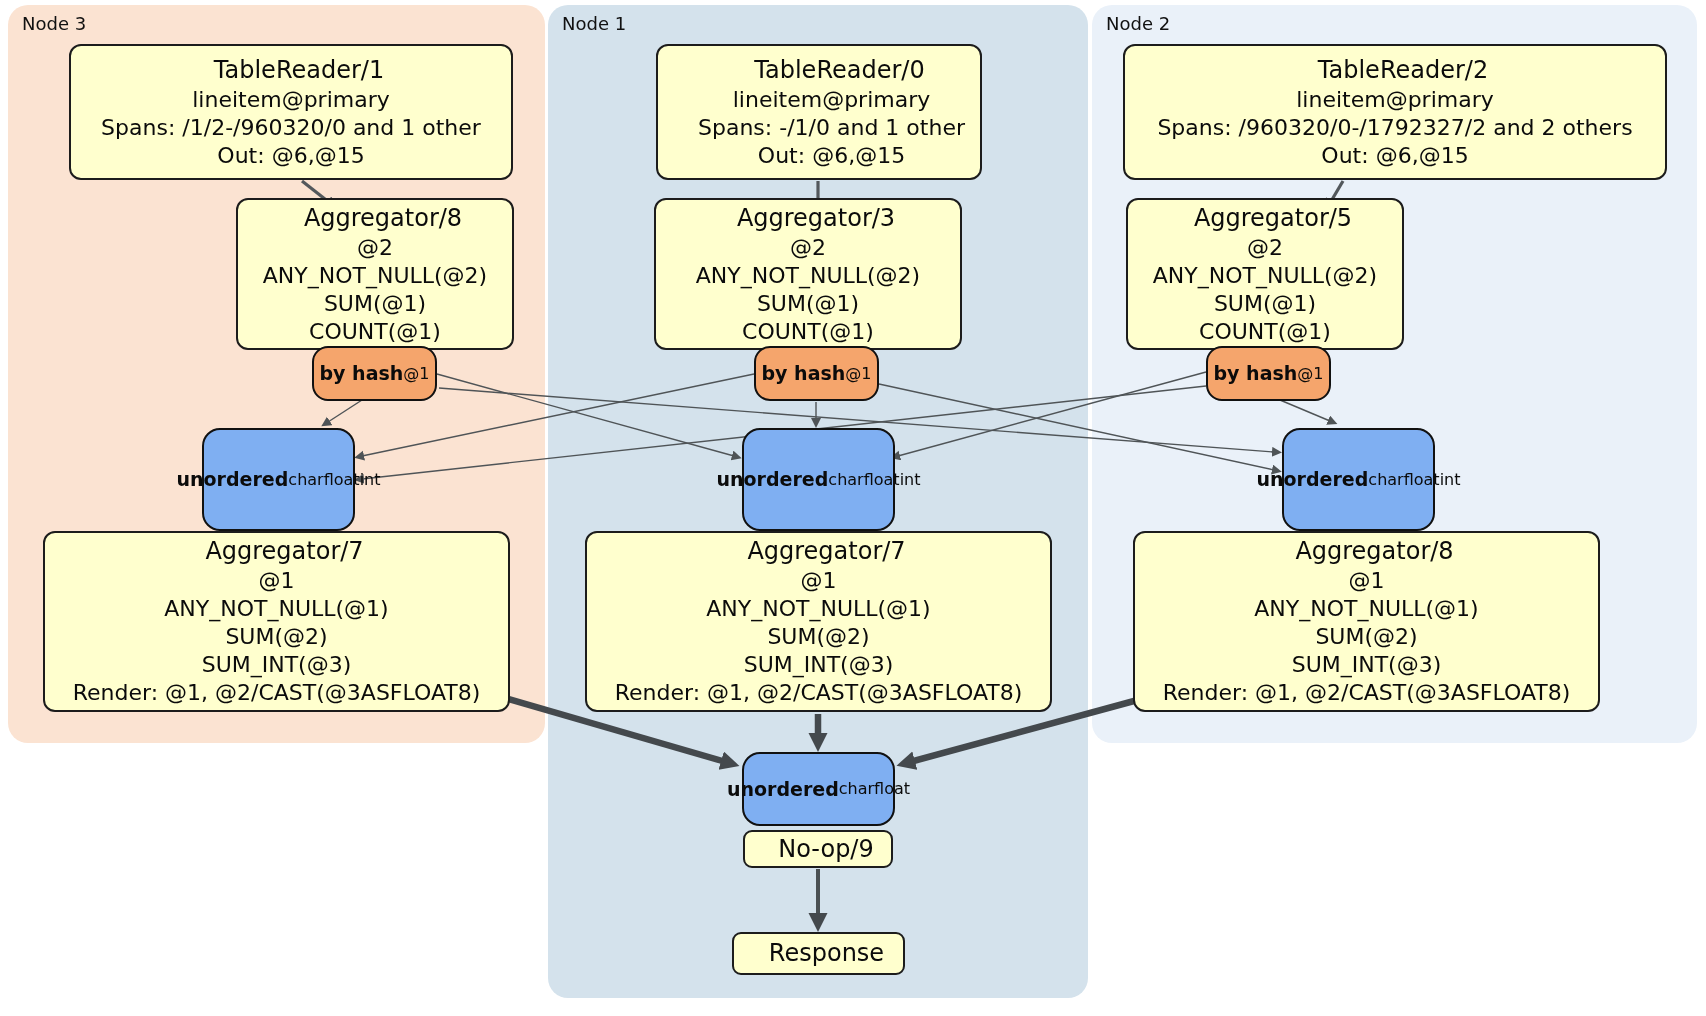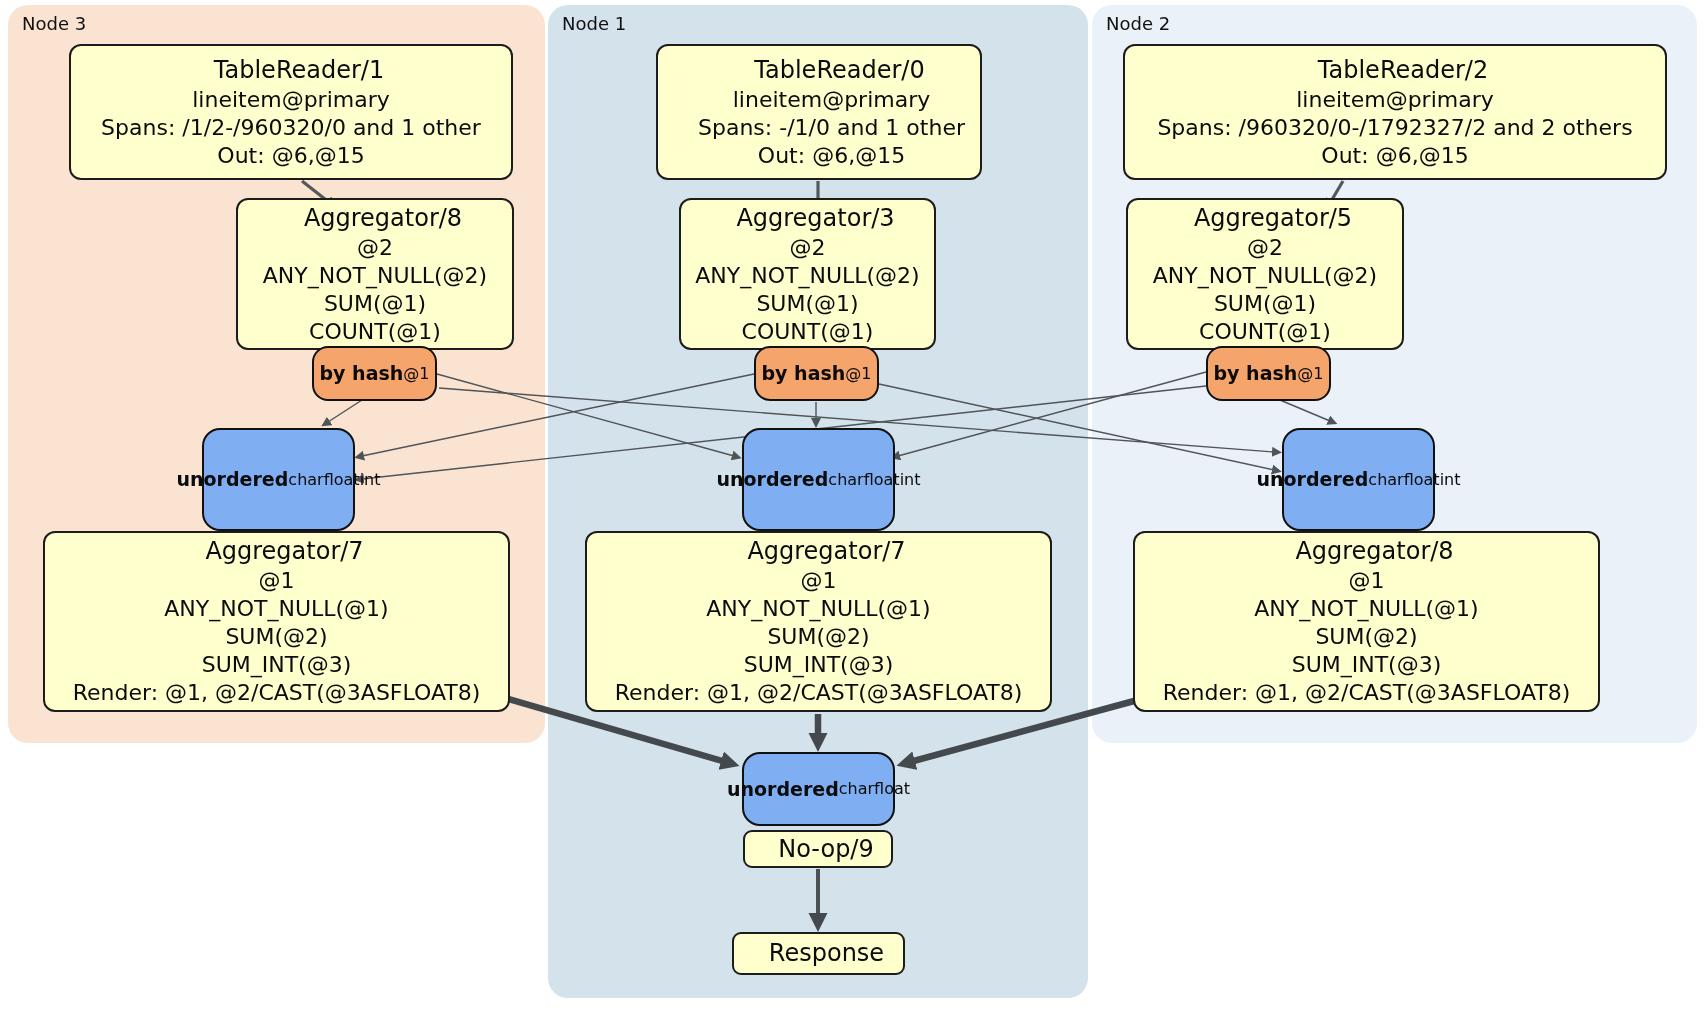--- a/index.html
+++ b/index.html
@@ -120,21 +120,21 @@
     <div class="line">SUM_INT(@3)</div>
     <div class="line">Render: @1, @2/CAST(@3ASFLOAT8)</div>
   </div>
 
   <div class="proc" style="left:656px;top:44px;width:326px;height:136px;padding-left:25px;">
     <div class="title">TableReader/0</div>
     <div class="line">lineitem@primary</div>
     <div class="line">Spans: -/1/0 and 1 other</div>
     <div class="line">Out: @6,@15</div>
   </div>
-  <div class="proc" style="left:679px;top:198px;width:257px;height:152px;">
+  <div class="proc" style="left:654px;top:198px;width:308px;height:152px;">
     <div class="title">Aggregator/3</div>
     <div class="line">@2</div>
     <div class="line">ANY_NOT_NULL(@2)</div>
     <div class="line">SUM(@1)</div>
     <div class="line">COUNT(@1)</div>
   </div>
   <div class="router" style="left:754px;top:346px;width:125px;height:55px;">
     <div class="title">by hash</div>
     <div class="detail">@1</div>
   </div>

